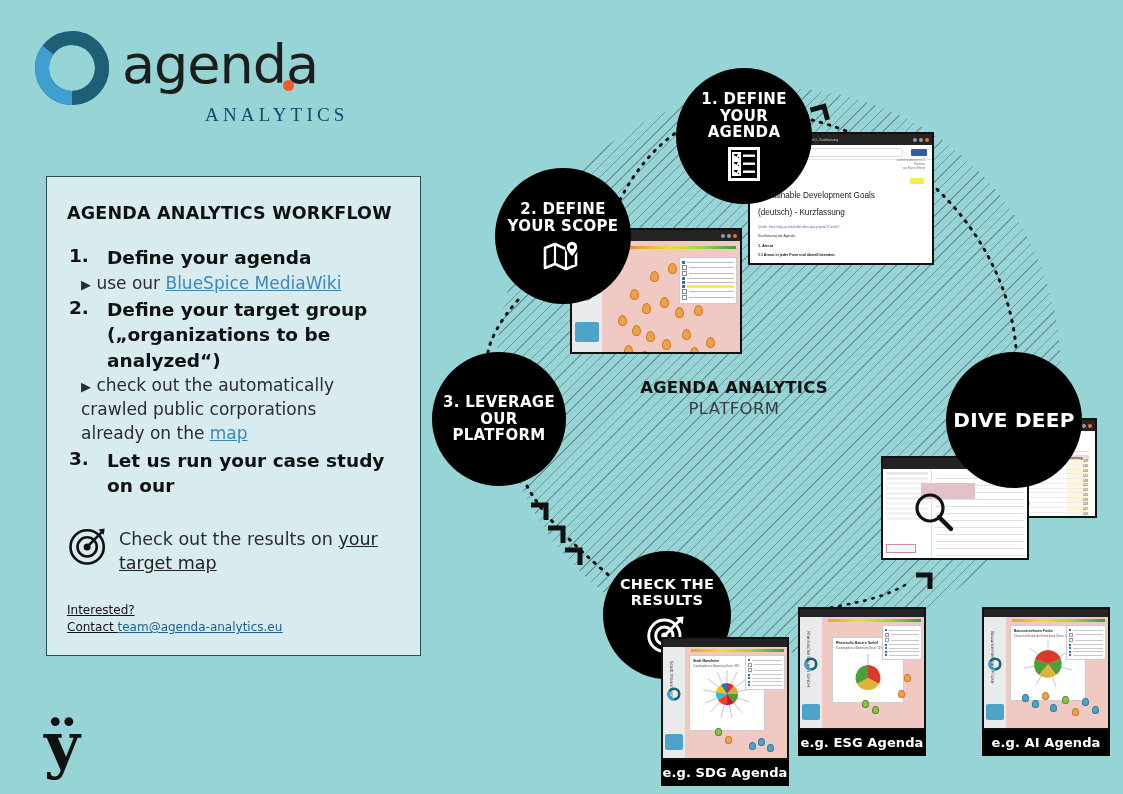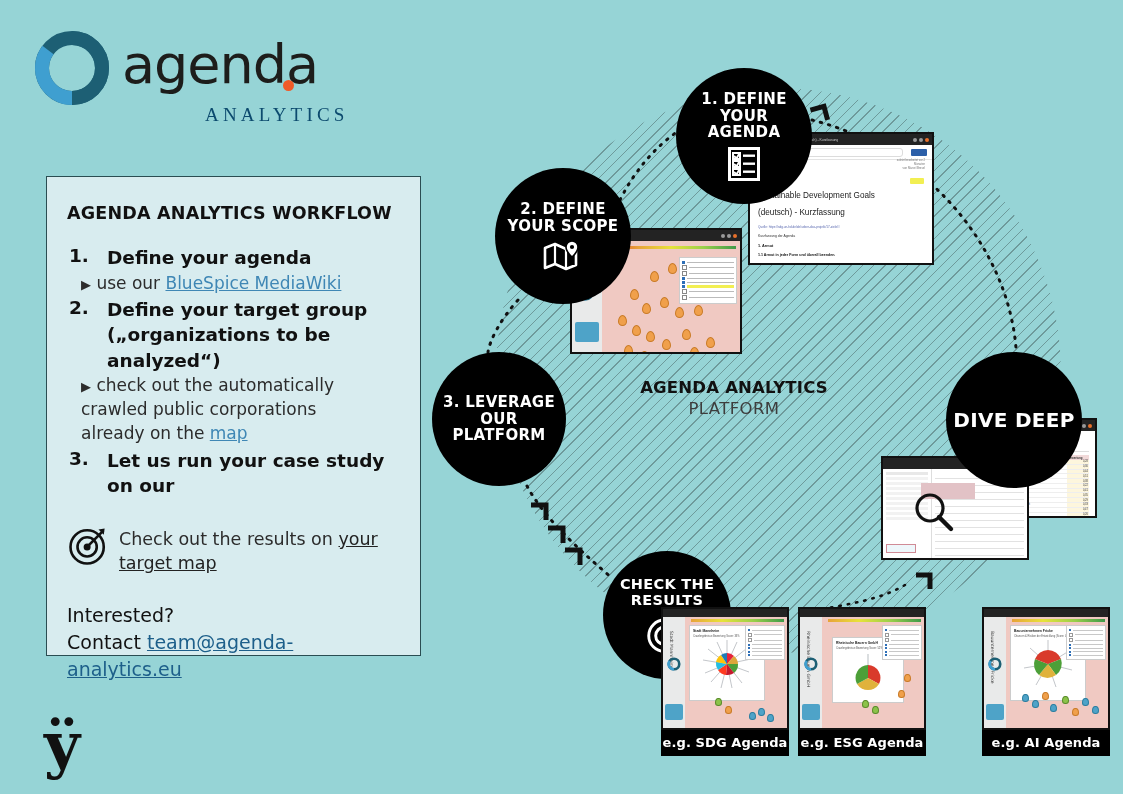--- a/index.html
+++ b/index.html
@@ -53,21 +53,21 @@
       font-family:"DejaVu Sans",sans-serif;}
   .subline .tri{font-size:13px;}
   .subline.hang{margin-left:-26px;}
   a.lnk{color:#3f87b5;text-decoration:underline;}
   a.dkl{color:#222;text-decoration:underline;}
 
   #results-row{display:flex;align-items:flex-start;margin-top:28px;}
   #results-row .target{width:42px;height:42px;flex:0 0 42px;margin-right:10px;margin-top:-2px;}
   #results-row .rtxt{font-size:17.5px;color:#2c2c2c;line-height:1.42;font-family:"DejaVu Sans",sans-serif;}
 
-  #contact{margin-top:26px;font-size:19px;color:#111;line-height:1.42;font-family:"DejaVu Sans",sans-serif;}
+  #contact{margin-top:26px;font-size:12px;color:#111;line-height:1.42;font-family:"DejaVu Sans",sans-serif;text-decoration:underline;}
   #contact a{color:#1d5f8a;text-decoration:underline;}
 
   
   .node{position:absolute;border-radius:50%;background:#000;color:#fff;text-align:center;
       display:flex;flex-direction:column;align-items:center;justify-content:center;
       font-family:"DejaVu Sans",sans-serif;font-weight:700;line-height:1.13;}
   .node .label{padding:0 6px;letter-spacing:.3px;}
   .node .nicon{margin-top:6px;}
 
   #node-1{left:676px;top:68px;width:136px;height:136px;font-size:15px;}
@@ -552,21 +552,21 @@
 
 <div class="node" id="node-5">
   <div class="label">DIVE DEEP</div>
 </div>
 
 <div id="center-caption">
   <div class="l1">AGENDA ANALYTICS</div>
   <div class="l2">PLATFORM</div>
 </div>
 
-<div class="resultcard" id="card-0" style="left:661px;top:607px;text-decoration:underline;">
+<div class="resultcard" id="card-0" style="left:661px;top:637px;text-decoration:underline;">
   <div class="shot">
     <div class="tbm"></div>
     <div class="gradbar2"></div>
     <div class="sbm">
       <div class="vlbl">Stadt Mannheim</div>
       <svg class="ringmini2" viewBox="0 0 32 32">
         <circle cx="16" cy="16" r="12" fill="none" stroke="#1d5f74" stroke-width="6"></circle>
         <path d="M16 28 A12 12 0 0 1 6 9" fill="none" stroke="#3f9fd0" stroke-width="6"></path>
       </svg>
     </div>

